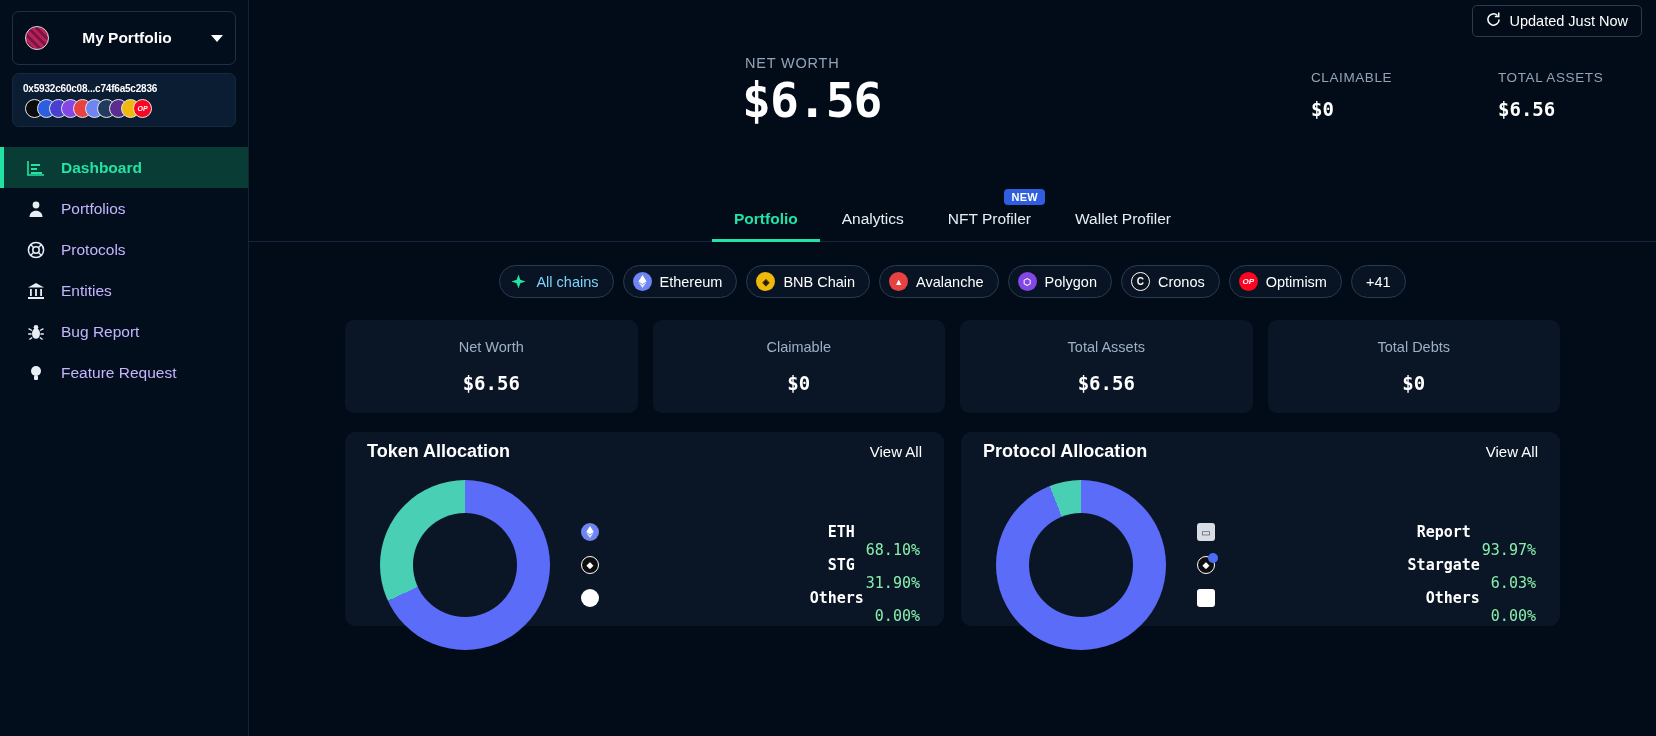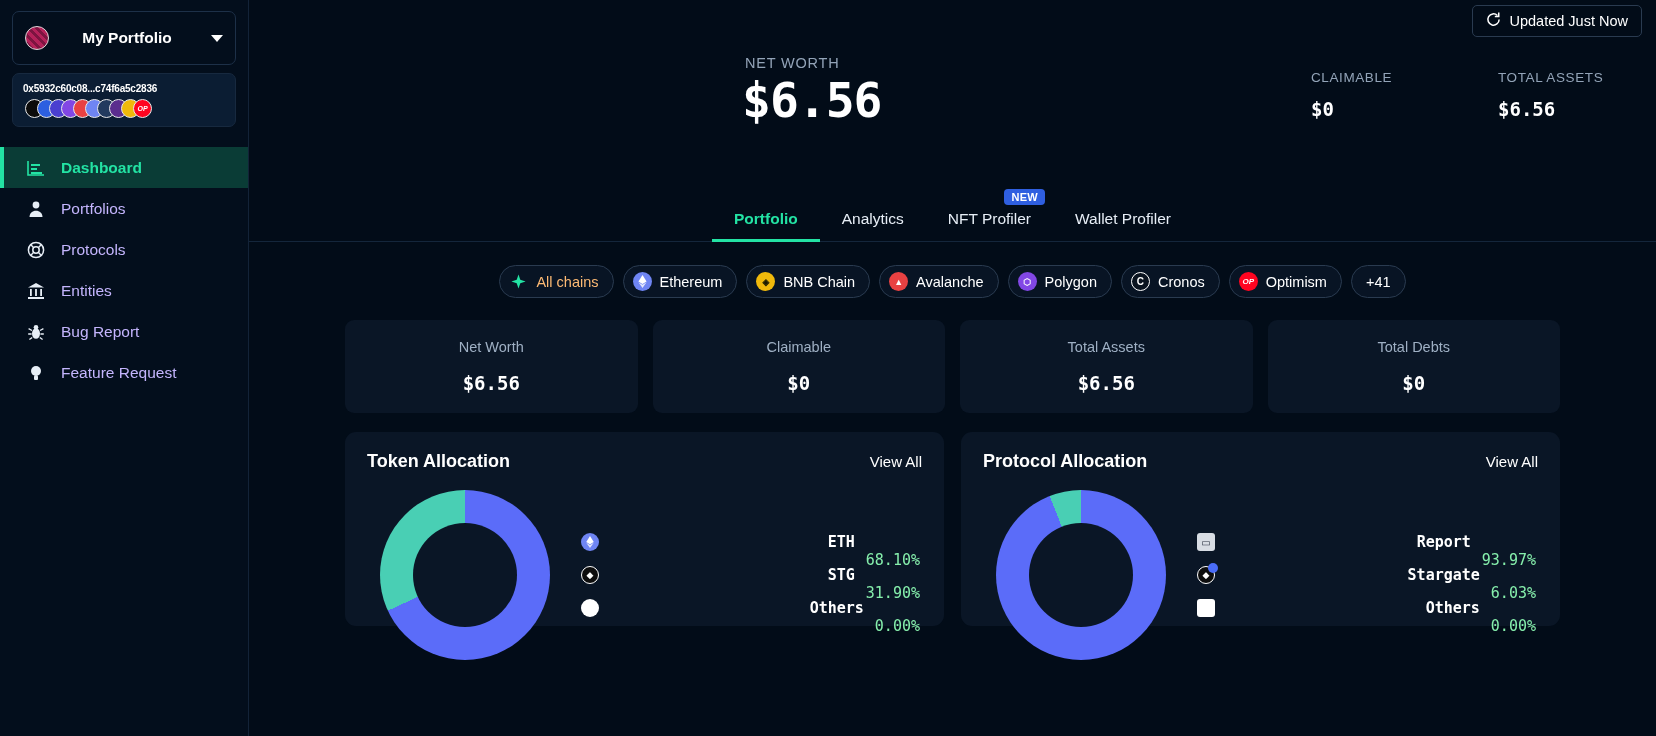--- a/index.html
+++ b/index.html
@@ -141,41 +141,41 @@
   }
 
   .chains { display: flex; justify-content: center; gap: 9px;
     margin-top: 23px; }
   .chain-chip {
     display: flex; align-items: center; gap: 8px;
     border: 1px solid #2a3b50; border-radius: 17px;
     padding: 6px 14px 6px 9px; color: #ffffff; font-size: 14.5px;
     background: #081424; cursor: pointer; white-space: nowrap;
   }
-  .chain-chip.active { color: #fdba74; }
+  .chain-chip.active { color: #7dd3fc; }
   .chain-chip.plain { padding: 6px 14px; }
   .cc-ico {
     width: 19px; height: 19px; border-radius: 50%; flex-shrink: 0;
     display: flex; align-items: center; justify-content: center;
     font-size: 9px; font-weight: bold; color: #fff;
   }
 
   .summary { display: flex; gap: 15px; padding: 0 96px; margin-top: 22px; }
   .sum-card {
     flex: 1; background: #0a1626; border-radius: 9px;
     height: 93px; display: flex; flex-direction: column;
     align-items: center; justify-content: center; gap: 17px;
   }
   .sum-label { color: #9fb0c4; font-size: 14.5px; }
   .sum-value { color: #ffffff; font-size: 19px; font-weight: bold;
     font-family: "DejaVu Sans Mono", monospace; }
 
   .panels { display: flex; gap: 17px; padding: 0 96px; margin-top: 19px; }
   .panel { flex: 1; background: #0a1626; border-radius: 11px;
-    padding: 19px 22px 0 22px; height: 194px; }
+    padding: 9px 22px 0 22px; height: 194px; }
   .panel-head { display: flex; justify-content: space-between;
     align-items: center; }
   .panel-title { color: #ffffff; font-size: 18px; font-weight: bold; }
   .view-all { color: #ffffff; font-size: 15px; cursor: pointer; }
 
   .panel-body { display: flex; align-items: center; margin-top: 18px; }
   .donut-wrap { width: 196px; flex-shrink: 0; display: flex;
     justify-content: center; }
   .donut { width: 170px; height: 170px; border-radius: 50%; }
   .donut::after {

